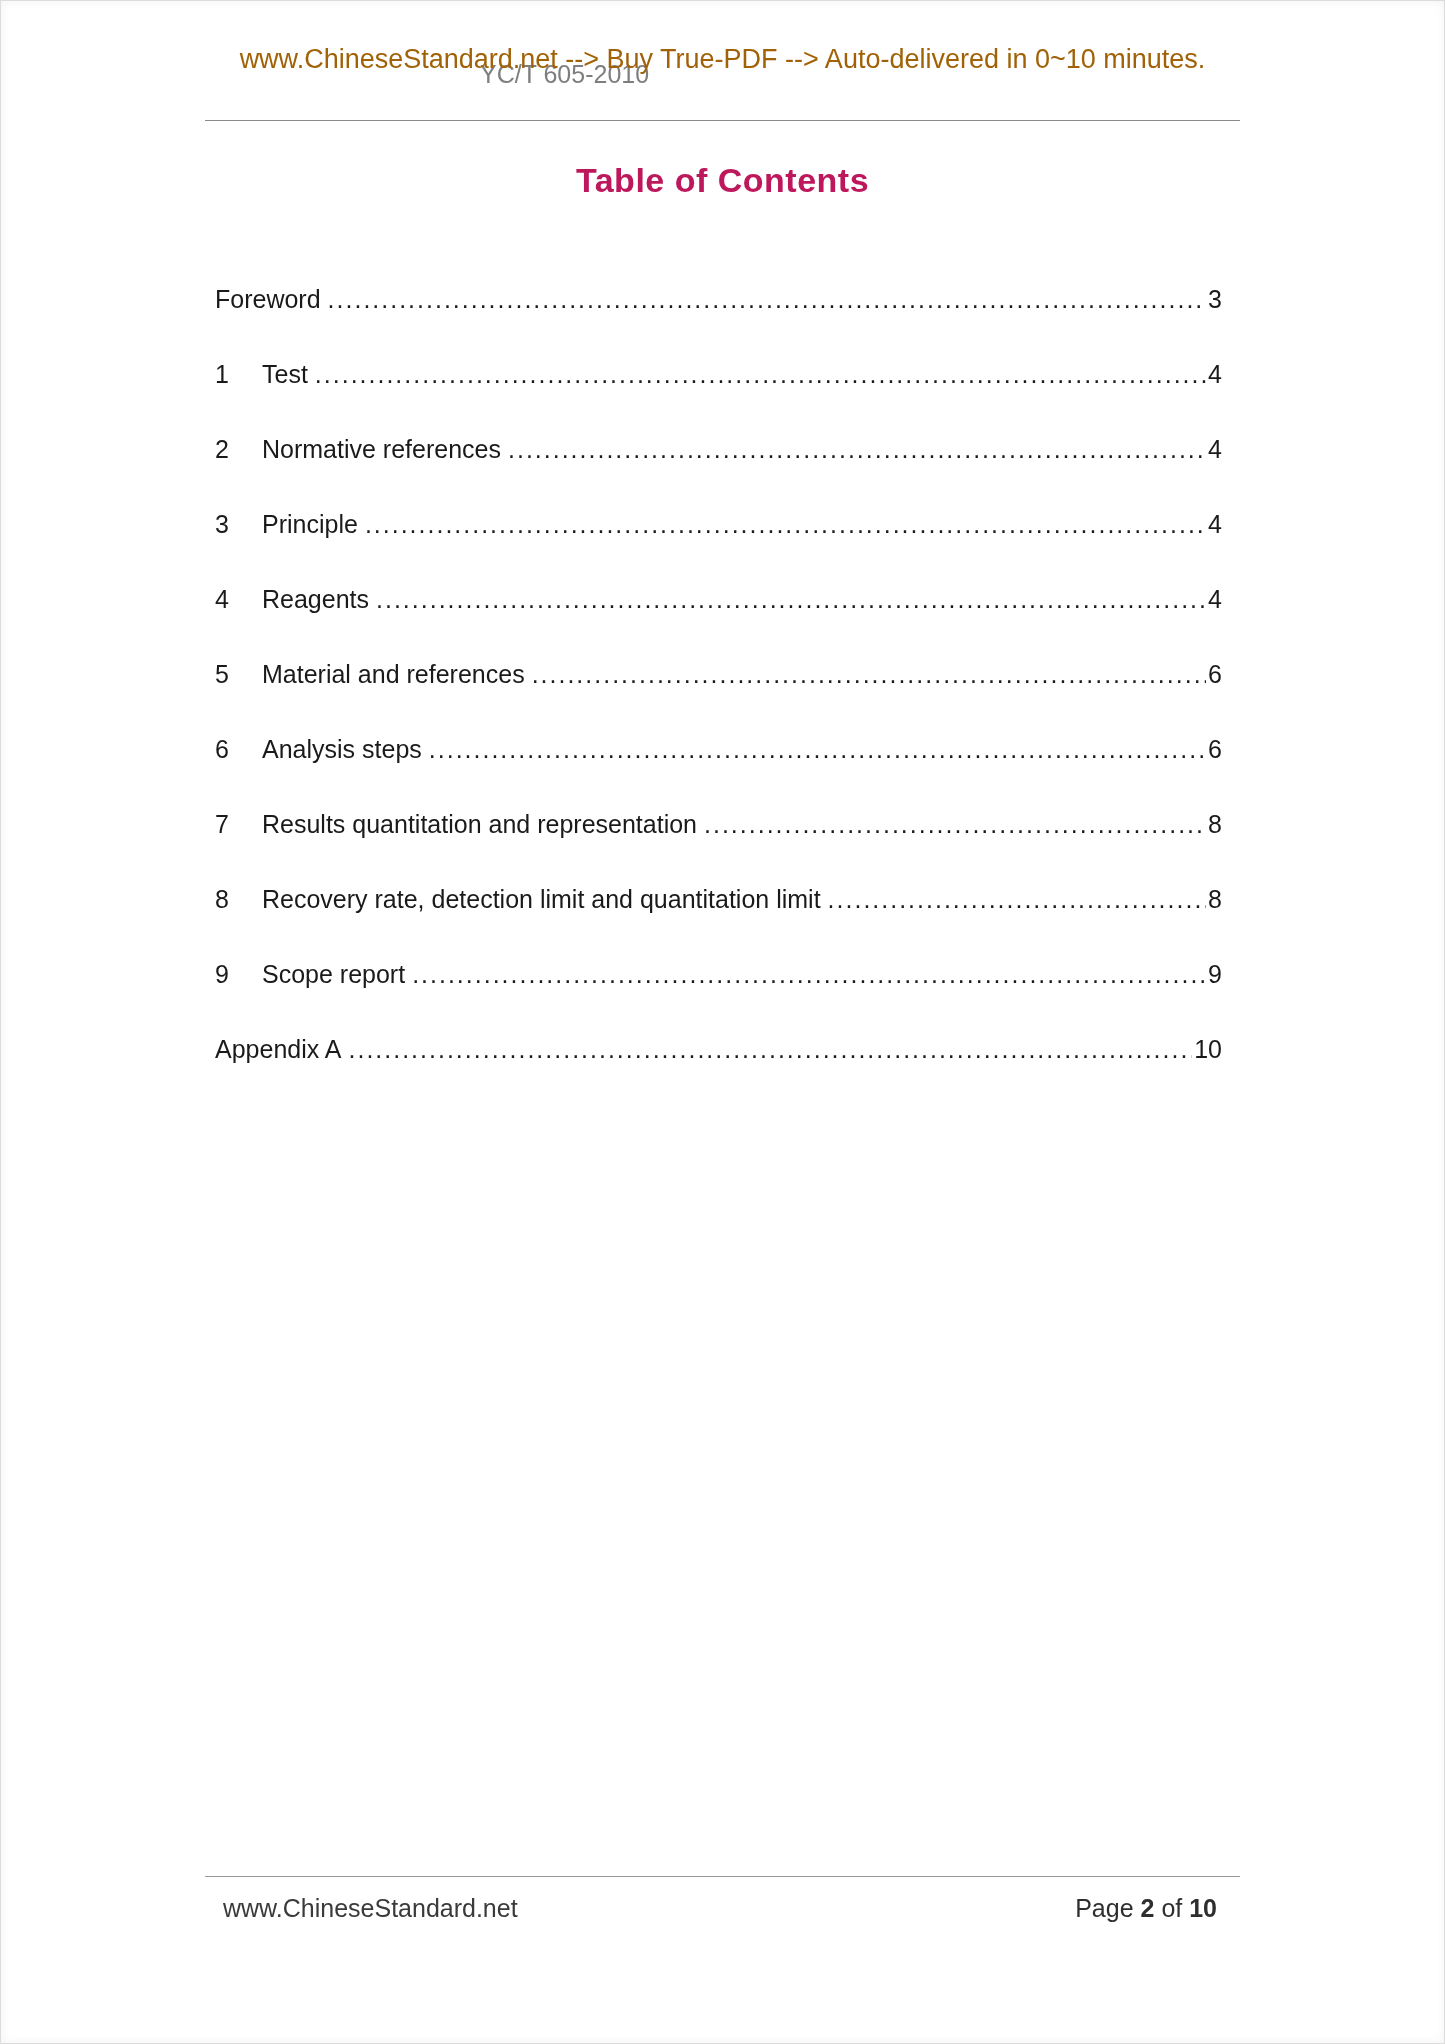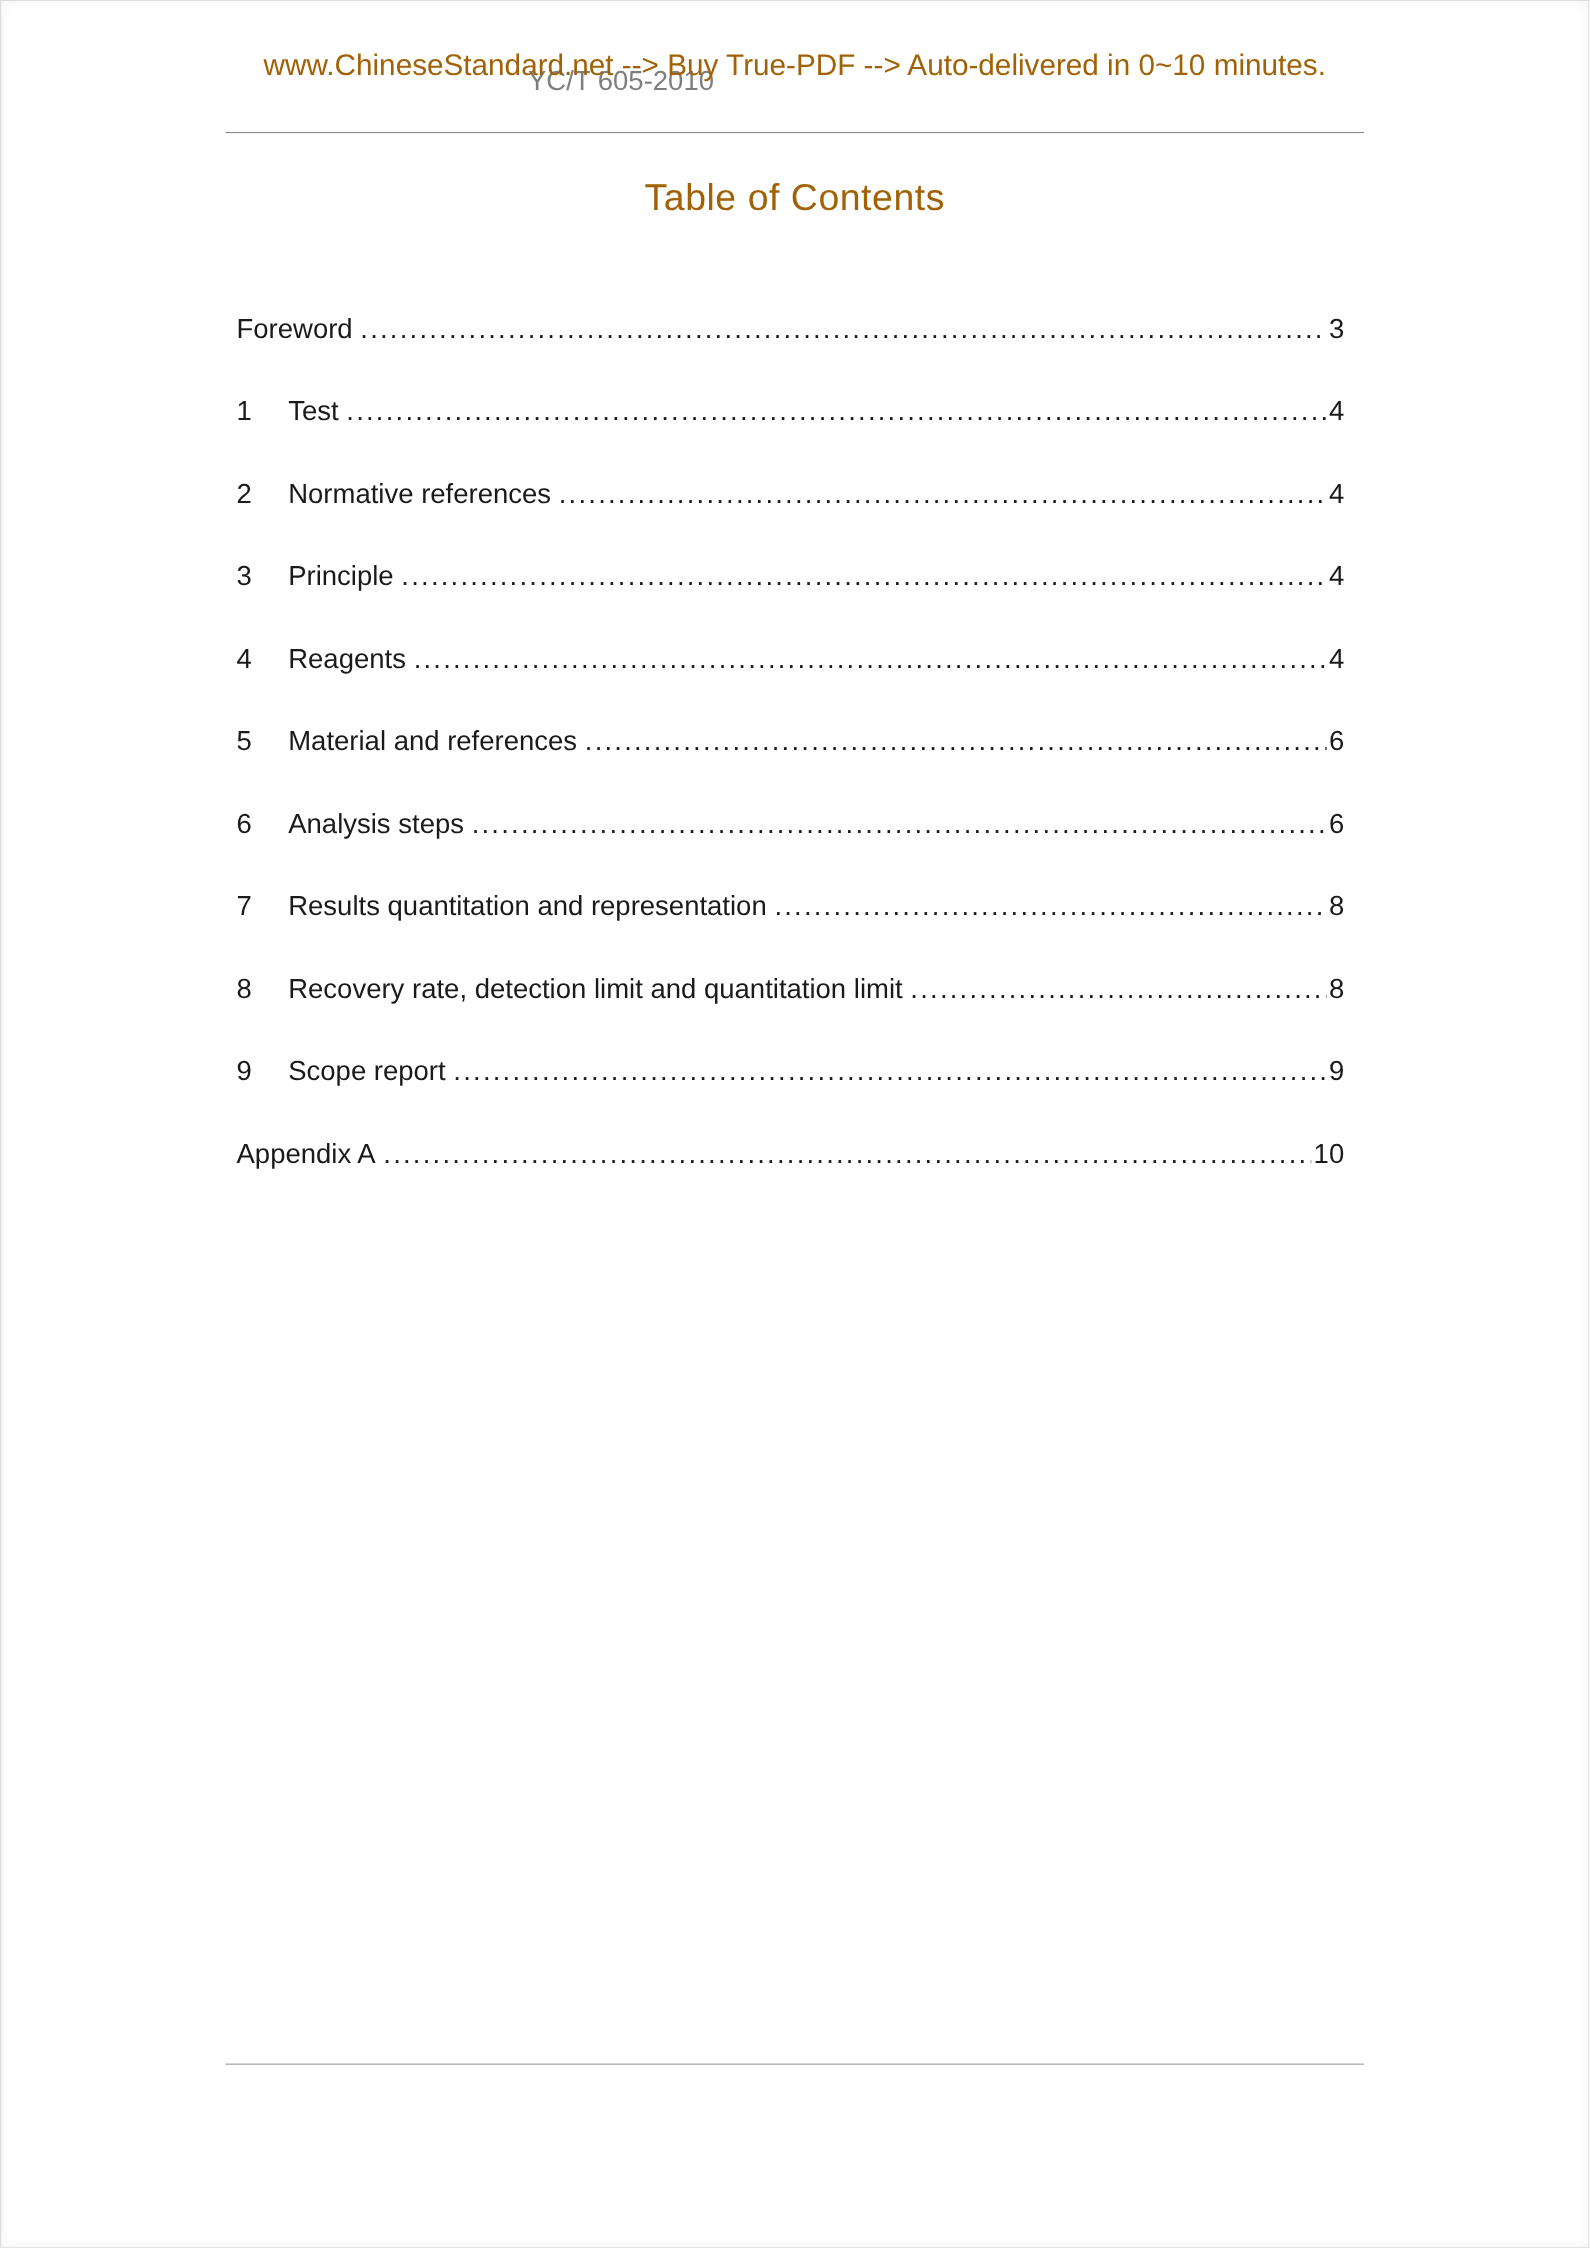--- a/index.html
+++ b/index.html
@@ -44,22 +44,22 @@
     border: none;
     border-top: 1px solid #8a8a8a;
     margin: 0 205px;
   }
 
   
   .doc-title {
     margin-top: 40px;
     text-align: center;
     font-size: 34px;
-    font-weight: 400;
-    color: #a16207;
+    font-weight: 700;
+    color: #be185d;
     letter-spacing: 0.5px;
   }
 
   
   .toc {
     margin: 84px 223px 0 215px;
   }
   .toc-row {
     display: flex;
     align-items: baseline;
@@ -209,15 +209,24 @@
       <span class="toc-num"></span>
       <span class="toc-label">Appendix A</span>
       <span class="toc-dots"></span>
       <span class="toc-page">10</span>
     </div>
 
   </main>
 
   <footer class="doc-footer">
     <hr class="footer-rule">
+    <div class="footer-row">
+      <a class="footer-site" href="#">www.ChineseStandard.net</a>
+      <div class="footer-page">
+        <span>Page</span>
+        <span class="bold">2</span>
+        <span>of</span>
+        <span class="bold">10</span>
+      </div>
+    </div>
   </footer>
 
 </div>
 
 </body></html>

